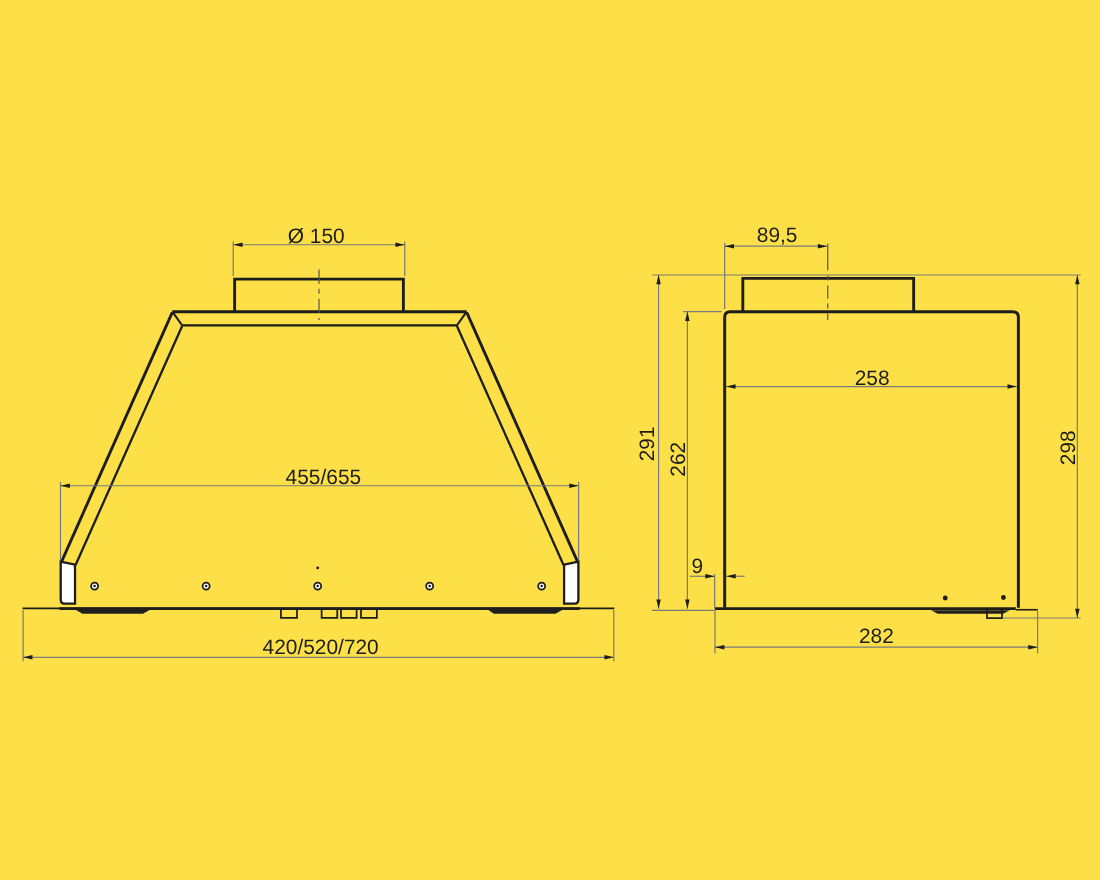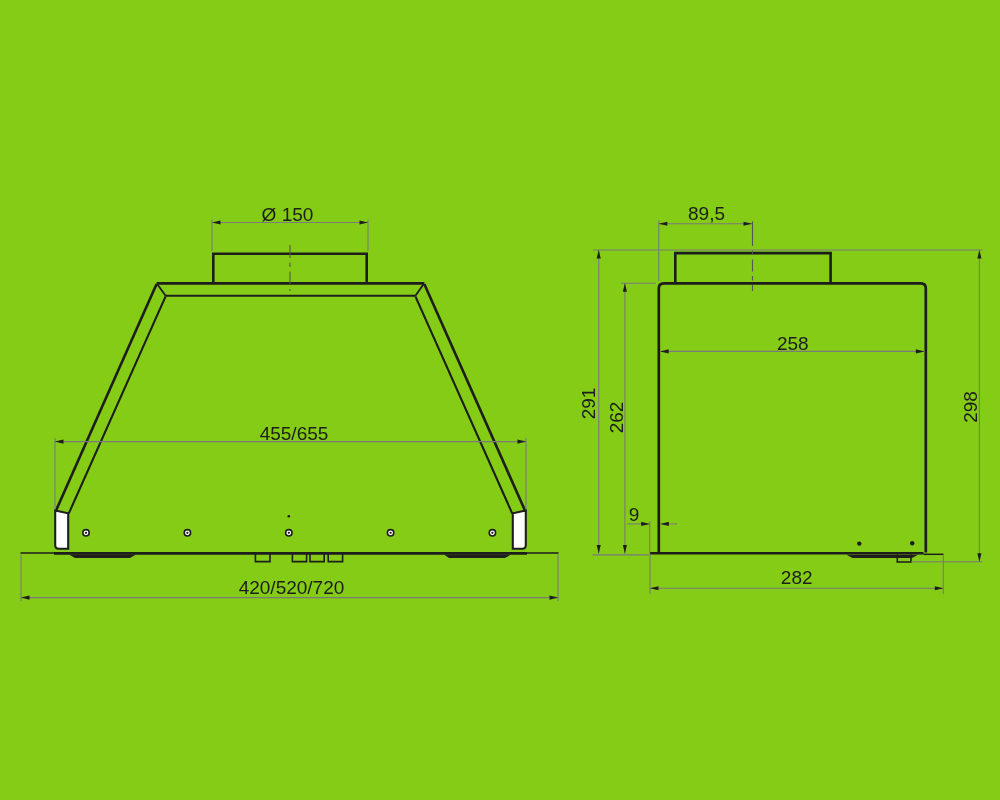--- a/index.html
+++ b/index.html
@@ -1,16 +1,16 @@
 <!DOCTYPE html>
 <html><head>
 <meta charset="utf-8">
 <style>
   html,body{margin:0;padding:0;background:#ffffff;}
-  .page{width:1000px;height:800px;position:relative;background:#84cc16;overflow:hidden;}
+  .page{width:1000px;height:800px;position:relative;background:#fde047;overflow:hidden;}
   svg text{font-family:"Liberation Sans",sans-serif;fill:#1d1d1b;}
 </style>
 </head>
 <body>
 <div class="page">
 <svg width="1000" height="800" viewBox="0 0 1000 800">
 <defs>
 <marker id="aL" markerUnits="userSpaceOnUse" markerWidth="12" markerHeight="6" refX="11.5" refY="3" orient="auto-start-reverse">
   <path d="M11.5 3 L3 0.95 L3 5.05 Z" fill="#1d1d1b"></path>
 </marker>

